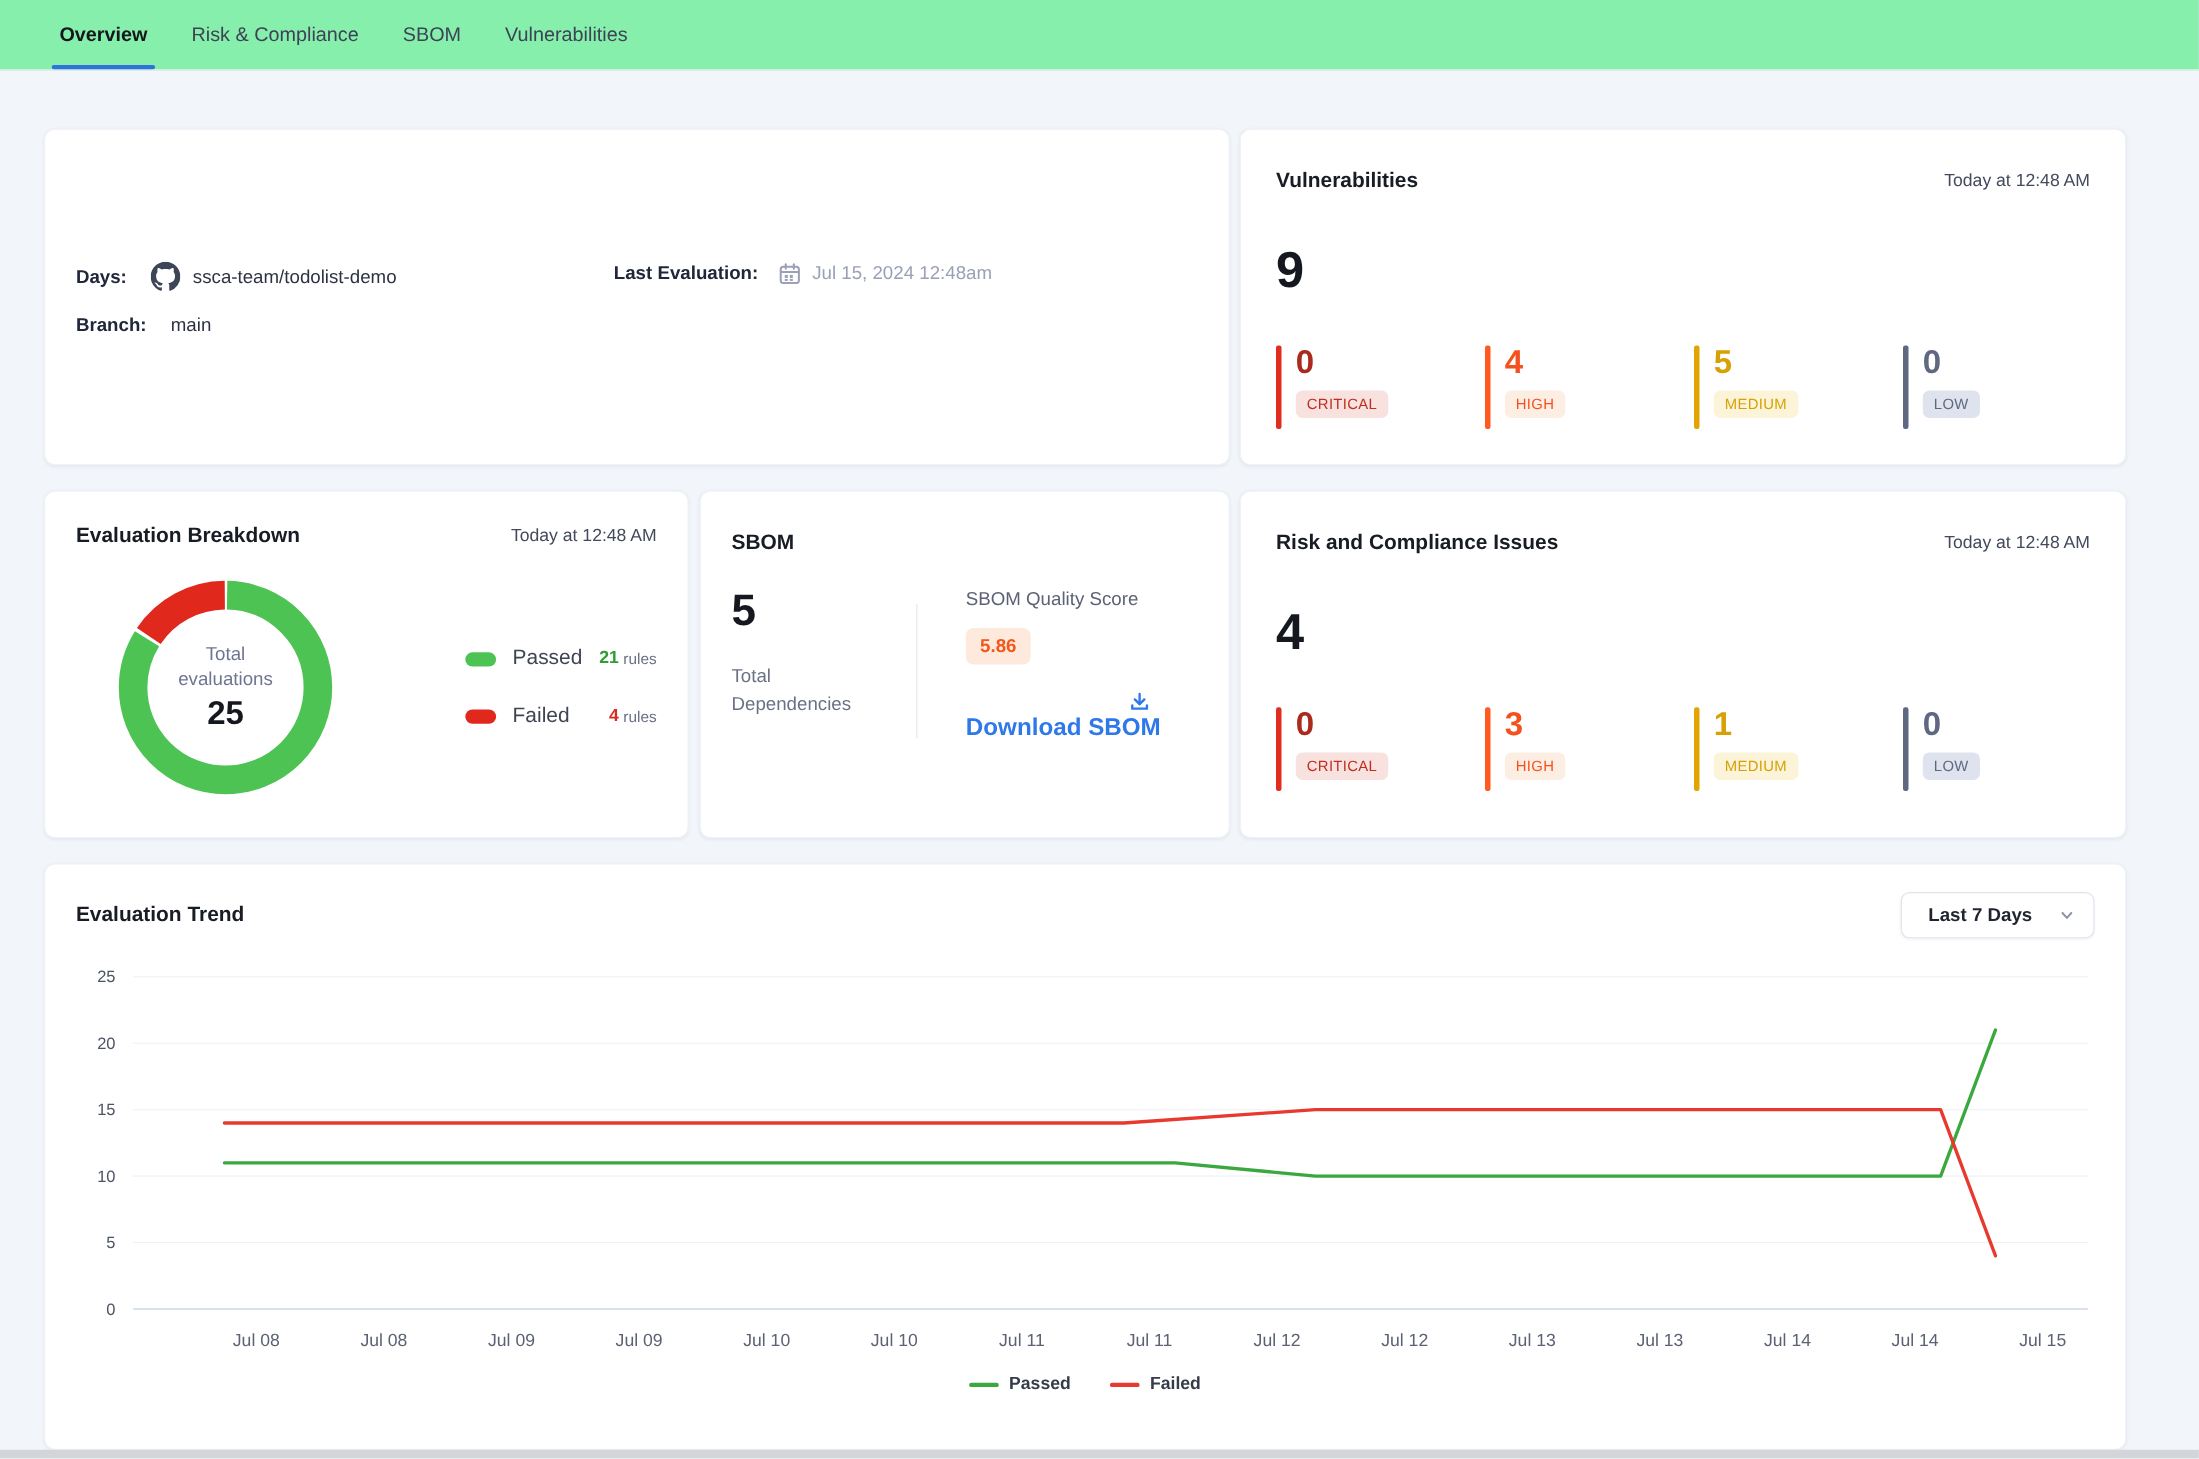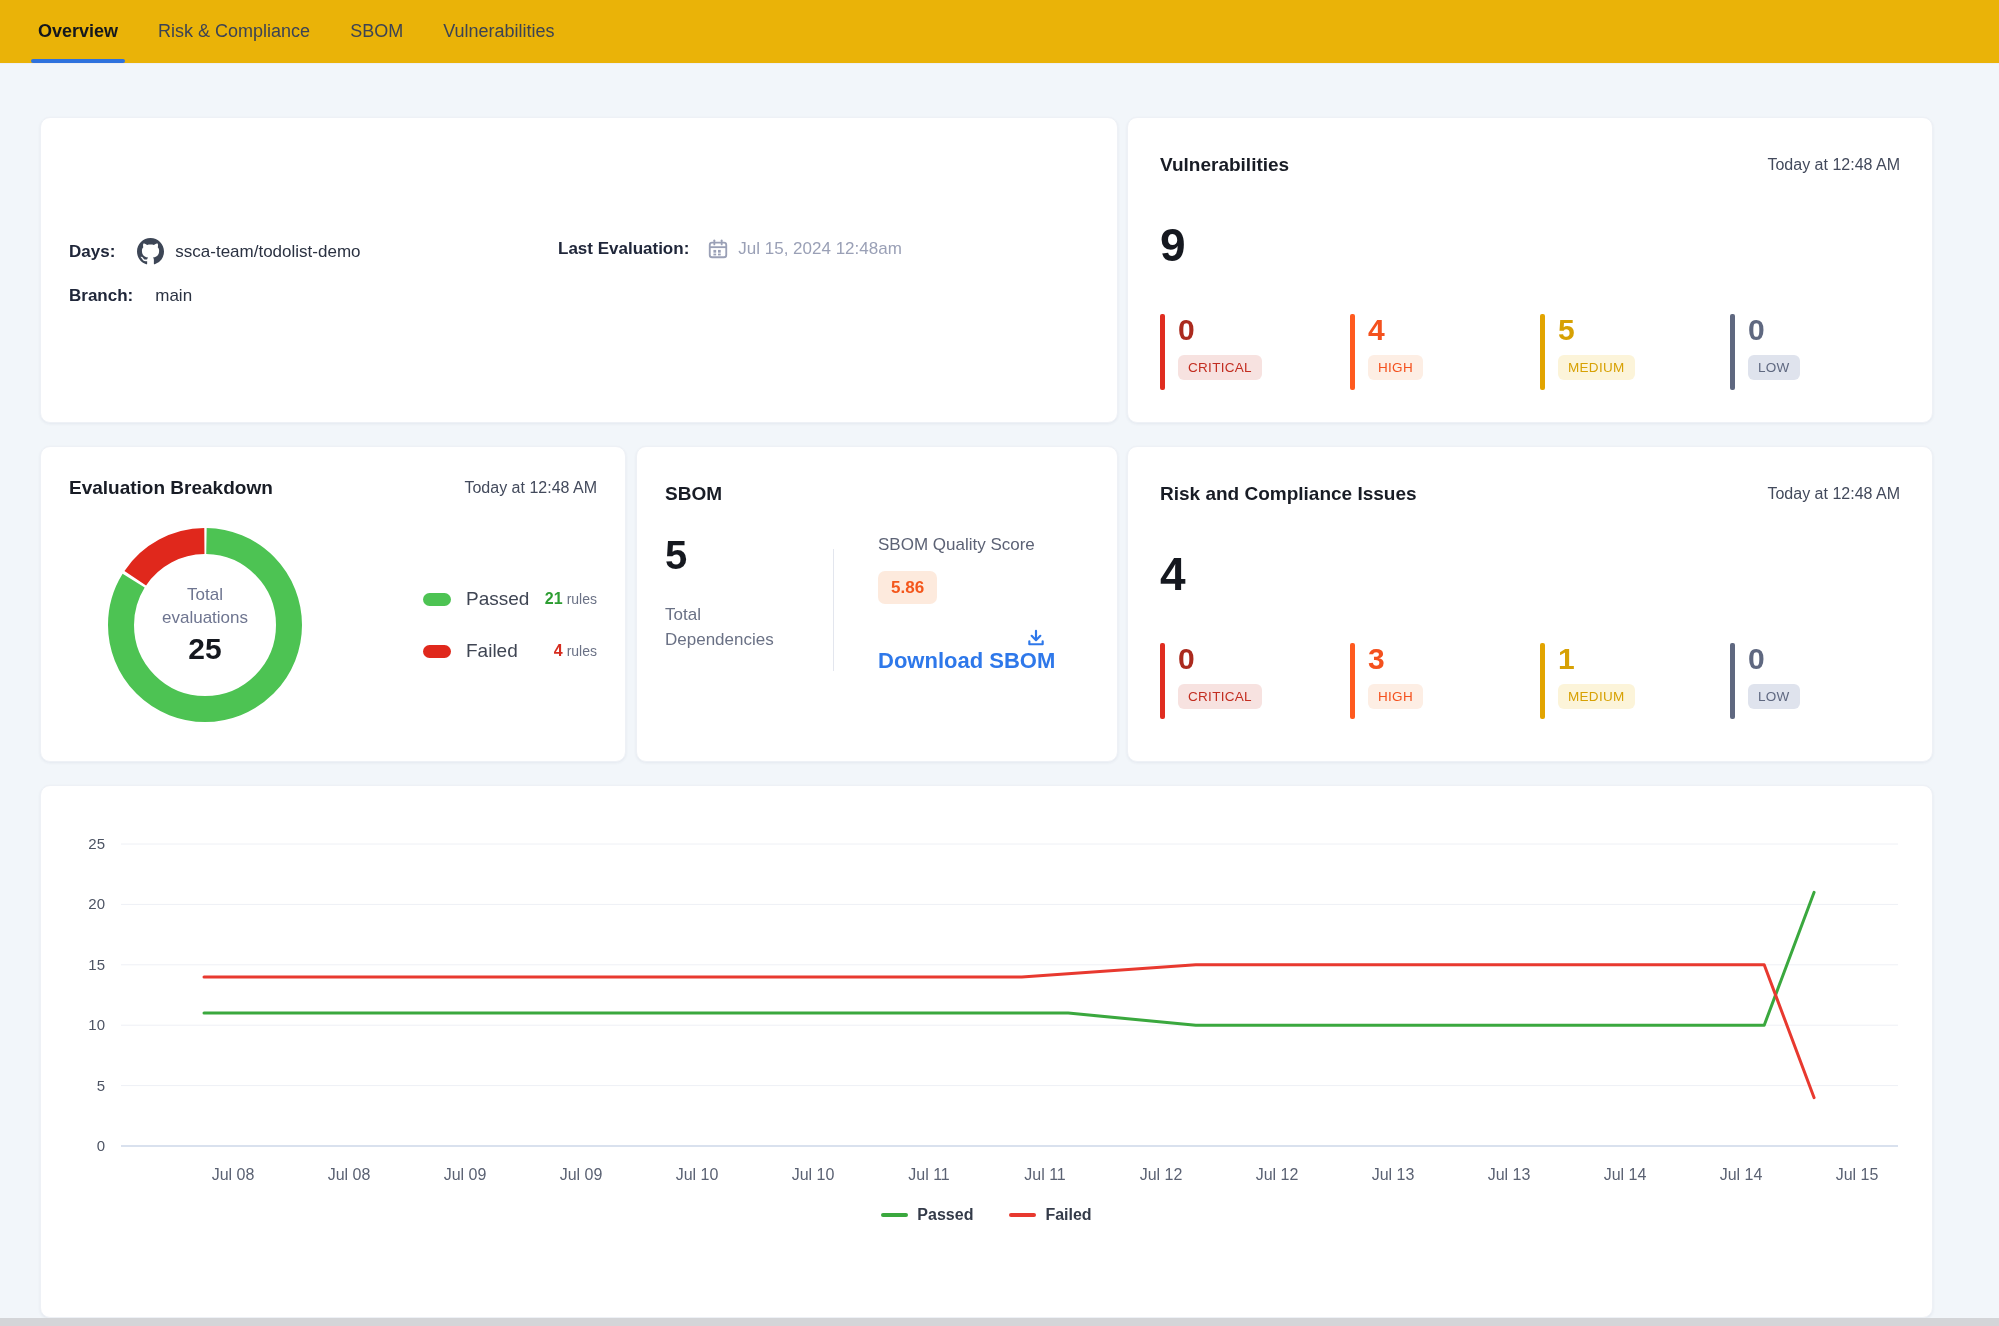--- a/index.html
+++ b/index.html
@@ -6,22 +6,22 @@
   html,body { width:1999px; height:1326px; }
   body {
     font-family:"Liberation Sans", sans-serif;
     background:#f2f6fa;
     position:relative;
     overflow:hidden;
     color:#1d2433;
   }
   
   .tabbar {
-    background:#eab308; height:64px; display:flex; align-items:stretch;
-    padding-left:38px; gap:40px; border-bottom:1px solid #edeff4;
+    background:#86efac; height:64px; display:flex; align-items:stretch;
+    padding-left:54px; gap:40px; border-bottom:1px solid #edeff4;
   }
   .tab {
     display:flex; align-items:center; position:relative;
     font-size:18px; color:#3c4354; font-weight:500; cursor:pointer;
     white-space:nowrap;
   }
   .tab.active { color:#14171e; font-weight:700; }
   .tab.active::after {
     content:""; position:absolute; left:-7px; right:-7px; bottom:0;
     height:4px; border-radius:3px; background:#2f72dd;
@@ -302,20 +302,29 @@
             <span class="sev-num" style="color: rgb(95, 104, 128);">0</span>
             <span class="sev-badge" style="background: rgb(223, 227, 237); color: rgb(95, 104, 128);">LOW</span>
           </div>
         </div>
       </div>
     </div>
   </div>
 
   <div class="row">
     <div class="card card-trend">
+      <div class="trend-head">
+        <div class="card-title">Evaluation Trend</div>
+        <div class="range-select">
+          <span class="range-label">Last 7 Days</span>
+          <svg class="chev-icon" viewBox="0 0 16 16">
+            <polyline points="4,6 8,10.5 12,6" fill="none" stroke="#8d93a8" stroke-width="1.8" stroke-linecap="round" stroke-linejoin="round"></polyline>
+          </svg>
+        </div>
+      </div>
       <svg id="trend-svg" viewBox="0 0 1837 372">
           <line x1="52" y1="322" x2="1829" y2="322" stroke="#ccd7e8" stroke-width="1.5"></line>
           <text class="ytick" x="36" y="327" text-anchor="end">0</text>
           <line x1="52" y1="261.6" x2="1829" y2="261.6" stroke="#eef0f5" stroke-width="1"></line>
           <text class="ytick" x="36" y="266.6" text-anchor="end">5</text>
           <line x1="52" y1="201.2" x2="1829" y2="201.2" stroke="#eef0f5" stroke-width="1"></line>
           <text class="ytick" x="36" y="206.2" text-anchor="end">10</text>
           <line x1="52" y1="140.8" x2="1829" y2="140.8" stroke="#eef0f5" stroke-width="1"></line>
           <text class="ytick" x="36" y="145.8" text-anchor="end">15</text>
           <line x1="52" y1="80.39999999999998" x2="1829" y2="80.39999999999998" stroke="#eef0f5" stroke-width="1"></line>

